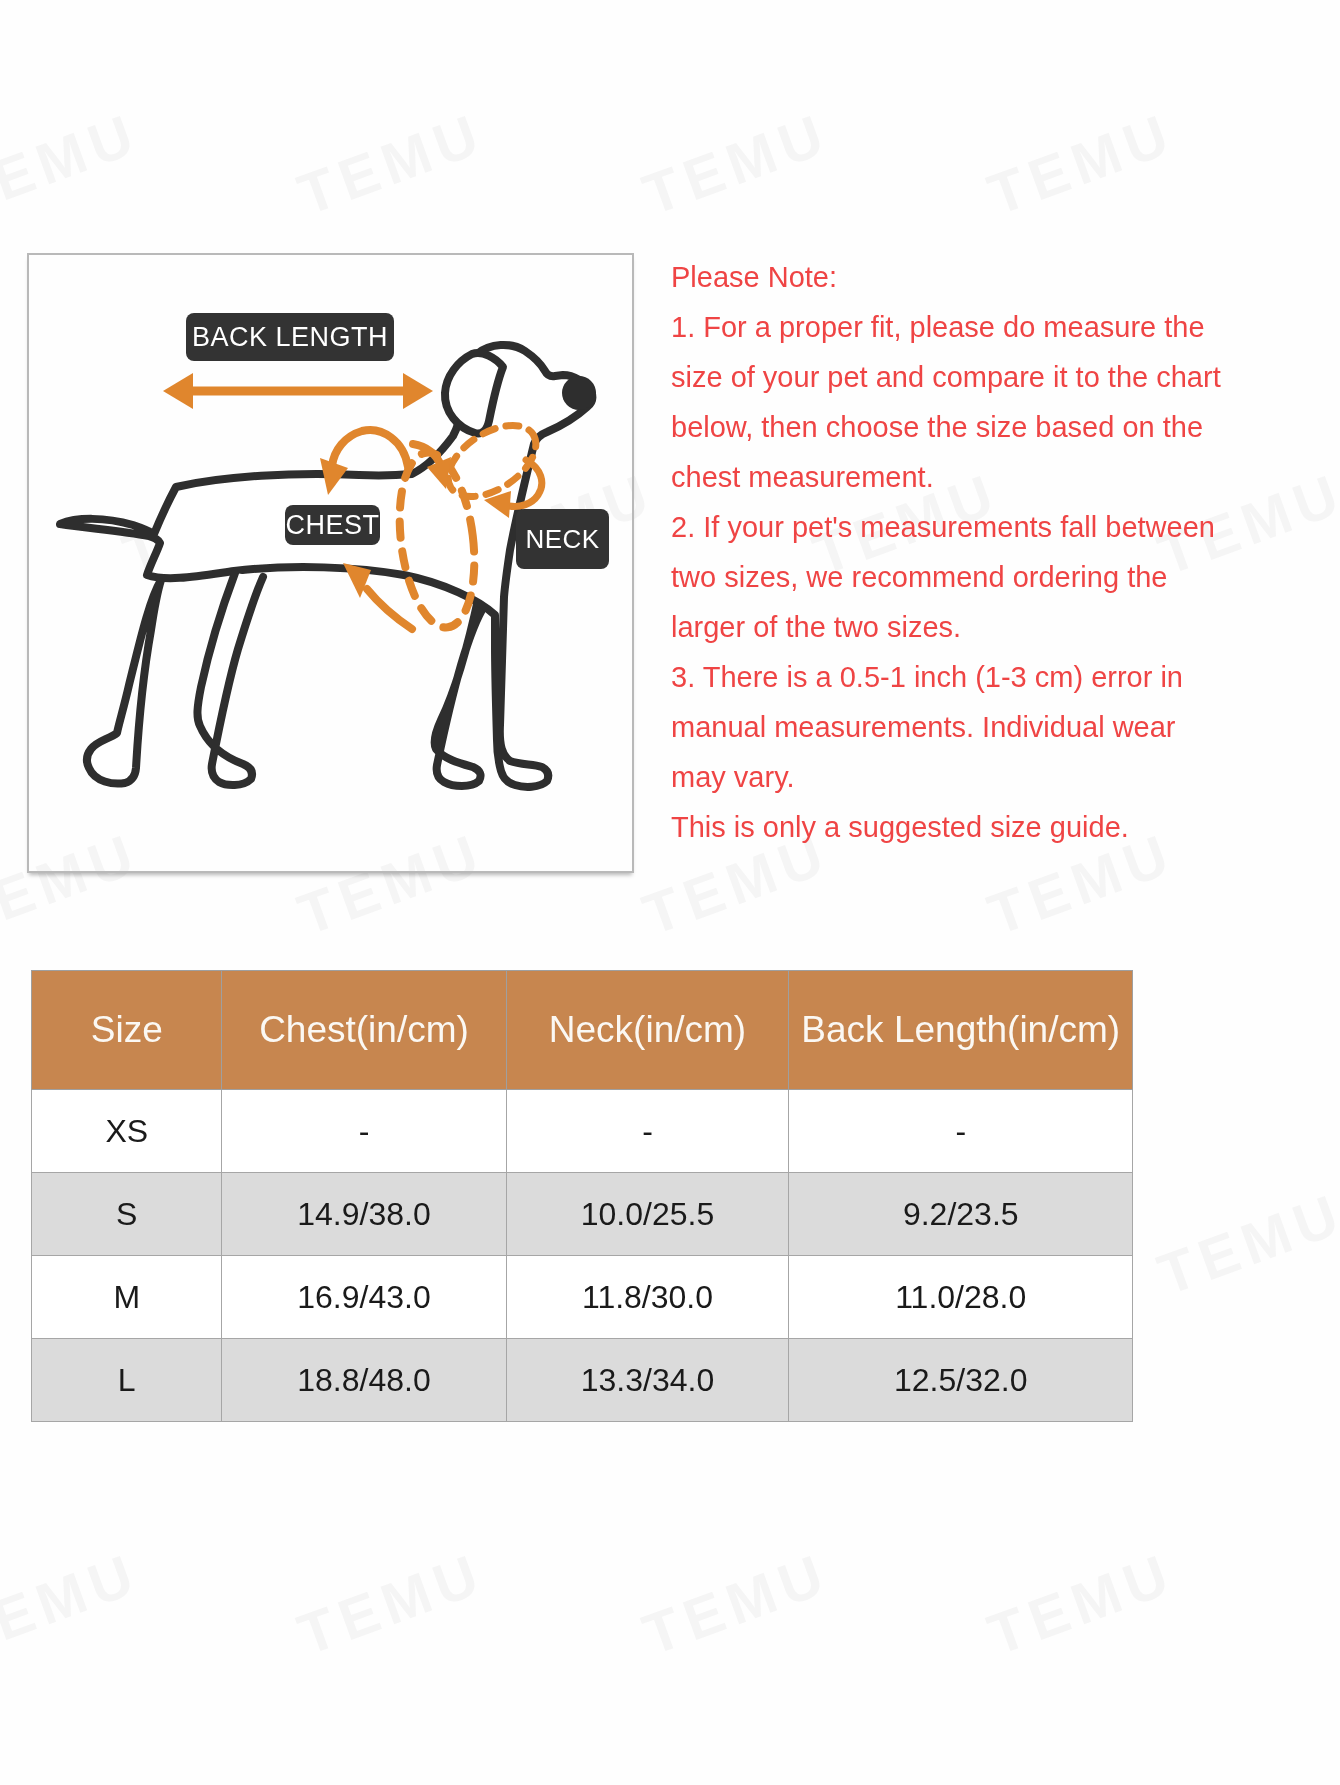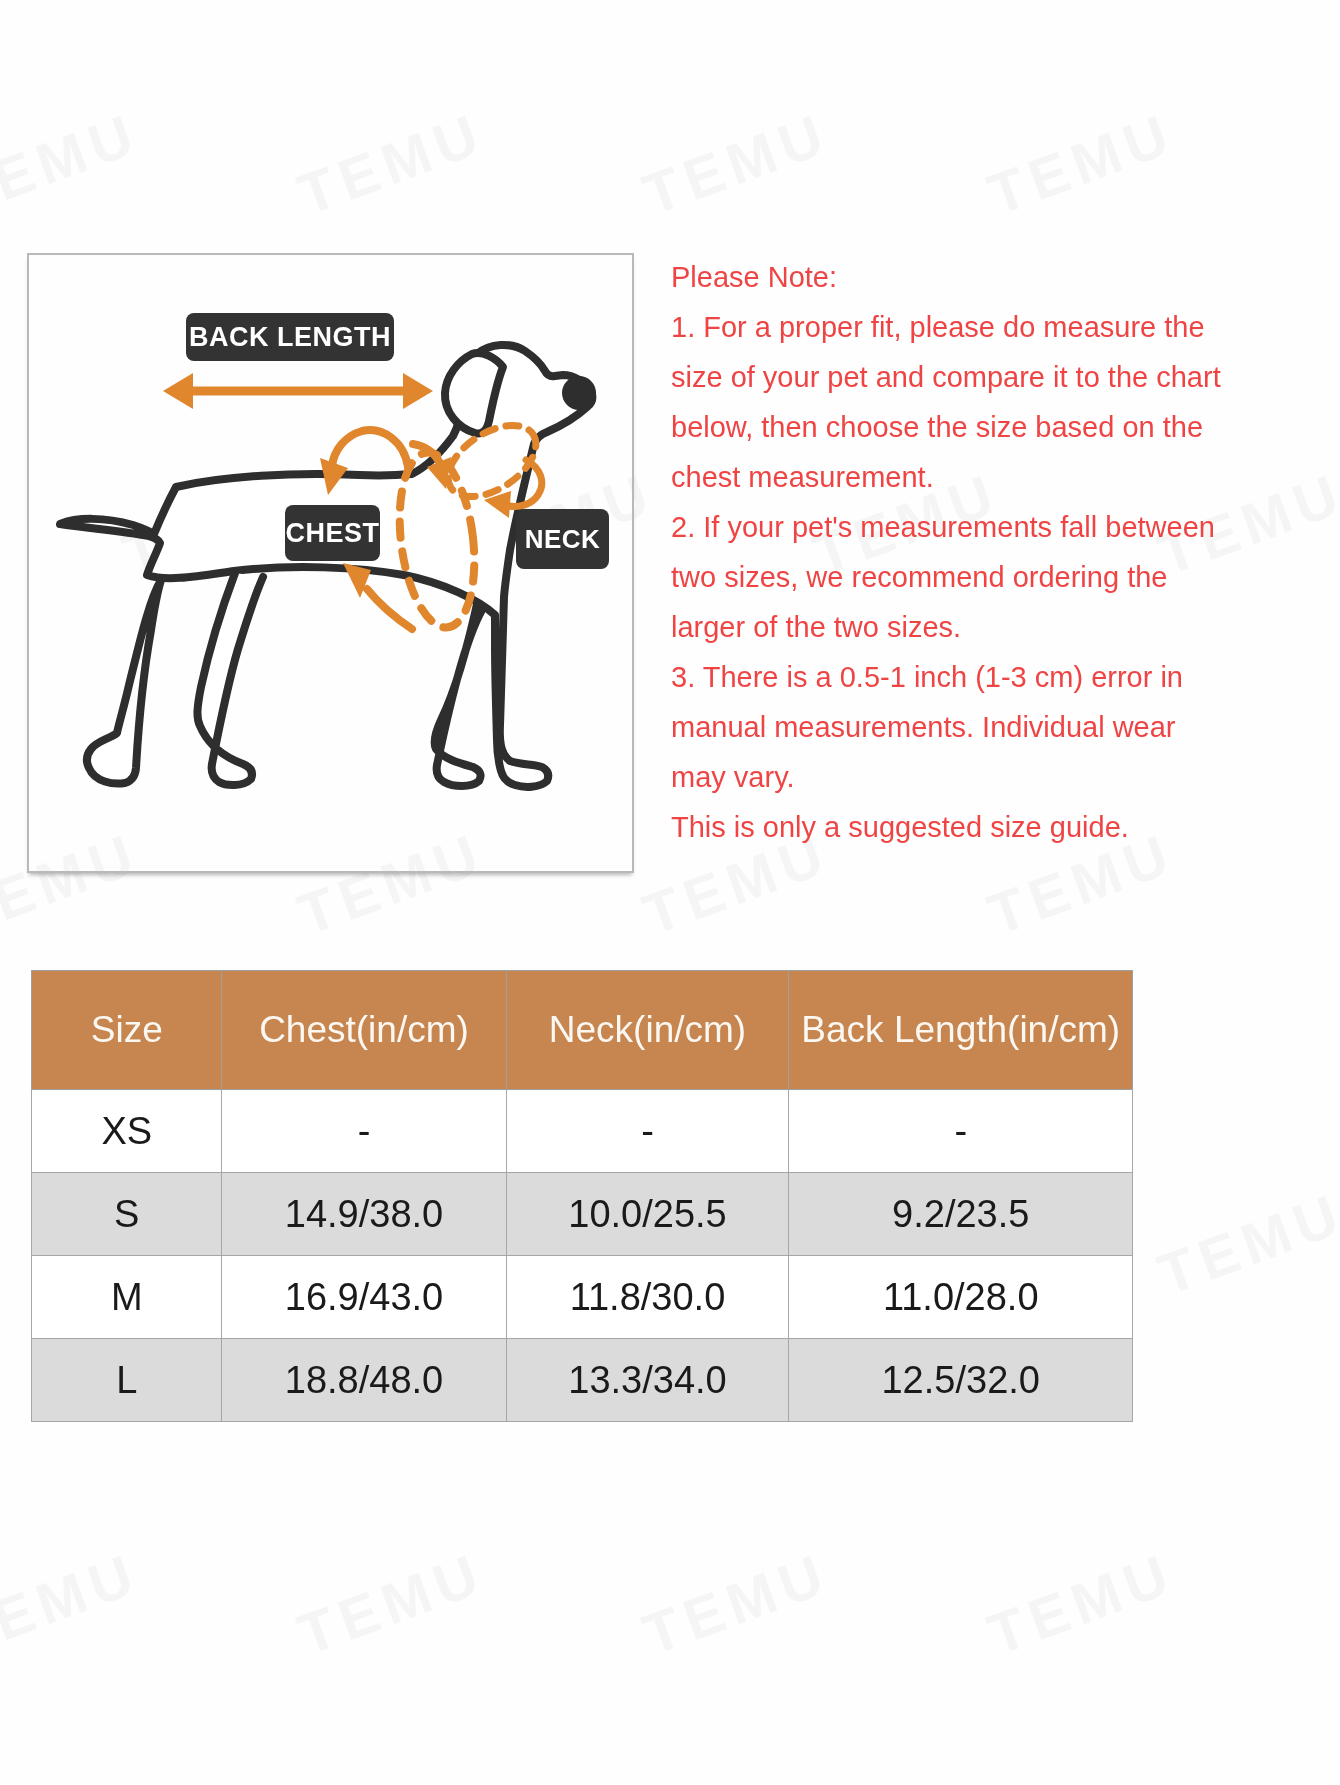--- a/index.html
+++ b/index.html
@@ -14,43 +14,43 @@
     color:rgba(70,70,70,0.05);transform:rotate(-20deg);white-space:nowrap;
   }
   
   .diagram-box{
     position:absolute;left:27px;top:253px;width:603px;height:616px;
     border:2px solid #b9b9b9;background:transparent;z-index:1;
     box-shadow:0 4px 4px -2px rgba(0,0,0,0.28);
   }
   .dog-svg{position:absolute;left:0;top:0;width:100%;height:100%;}
   .pill{
-    position:absolute;background:#333333;color:#ffffff;font-weight:bold;
+    position:absolute;background:#333333;color:#ffffff;font-weight:normal;
     display:flex;align-items:center;justify-content:center;
     border-radius:8px;letter-spacing:.5px;z-index:2;
   }
   .pill-backlength{left:157px;top:58px;width:208px;height:48px;font-size:27px;}
-  .pill-chest{left:256px;top:250px;width:95px;height:56px;font-size:27px;}
+  .pill-chest{left:256px;top:250px;width:95px;height:40px;font-size:27px;}
   .pill-neck{left:487px;top:254px;width:93px;height:60px;font-size:26px;}
   
   .note{
     position:absolute;left:671px;top:252px;z-index:1;
     font-size:29px;line-height:50px;color:#ef4444;white-space:pre;
   }
   
   .size-table{
     position:absolute;left:31px;top:970px;width:1102px;z-index:1;
     border-collapse:collapse;table-layout:fixed;text-align:center;
   }
   .size-table th{
     background:#c7864f;color:#fbf8f3;font-weight:400;font-size:37px;
     height:118px;border:1px solid #9f9f9f;padding:0;
   }
   .size-table td{
-    background:#ffffff;color:#1a1a1a;font-size:38px;
+    background:#ffffff;color:#1a1a1a;font-size:32px;
     height:82px;border:1px solid #a6a6a6;padding:0;
   }
   .size-table tr.alt td{background:#dbdbdb;}
   
   .dk{fill:#ffffff;stroke:#2e2e2e;stroke-width:8;stroke-linejoin:round;stroke-linecap:round;}
   .o8{fill:none;stroke:#e0862d;stroke-width:8;stroke-linecap:round;}
   .o7{fill:none;stroke:#e0862d;stroke-width:7;stroke-linecap:round;}
   .dash8{fill:none;stroke:#e0862d;stroke-width:8;stroke-linecap:round;stroke-dasharray:16 14;}
   .dash7{fill:none;stroke:#e0862d;stroke-width:7;stroke-linecap:round;stroke-dasharray:13 11;}
   .oh{fill:#e0862d;stroke:none;}

